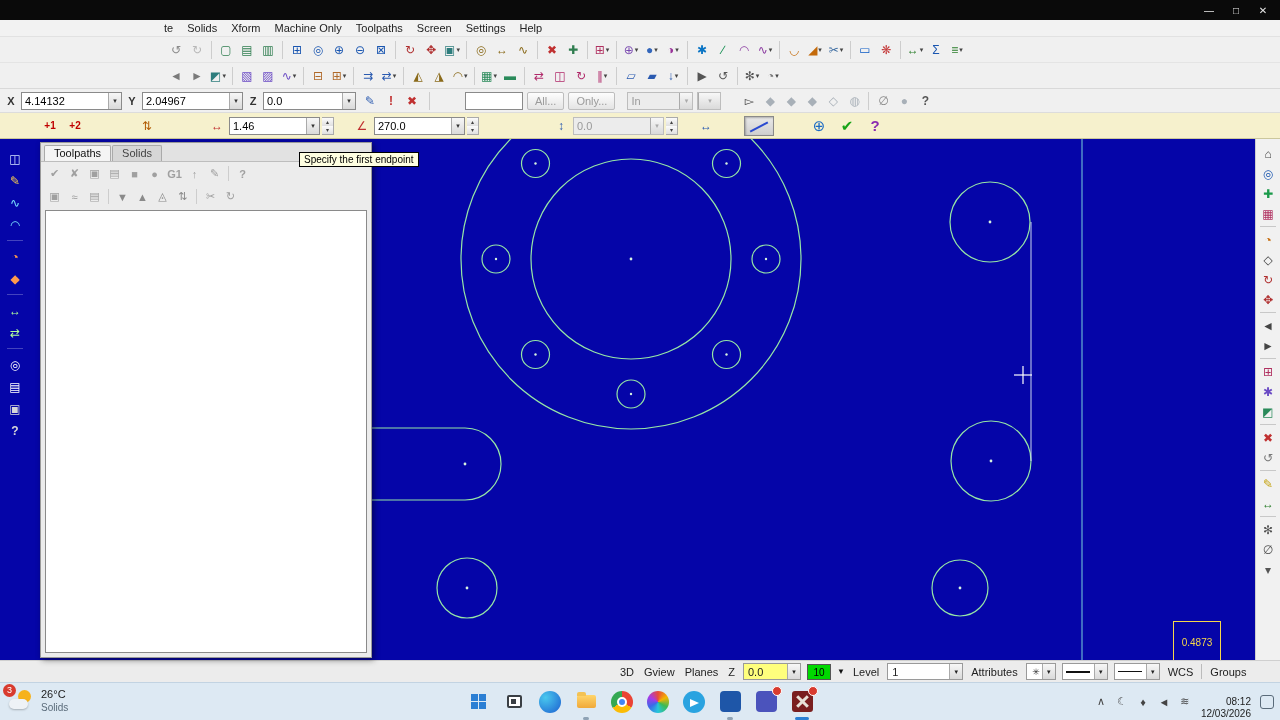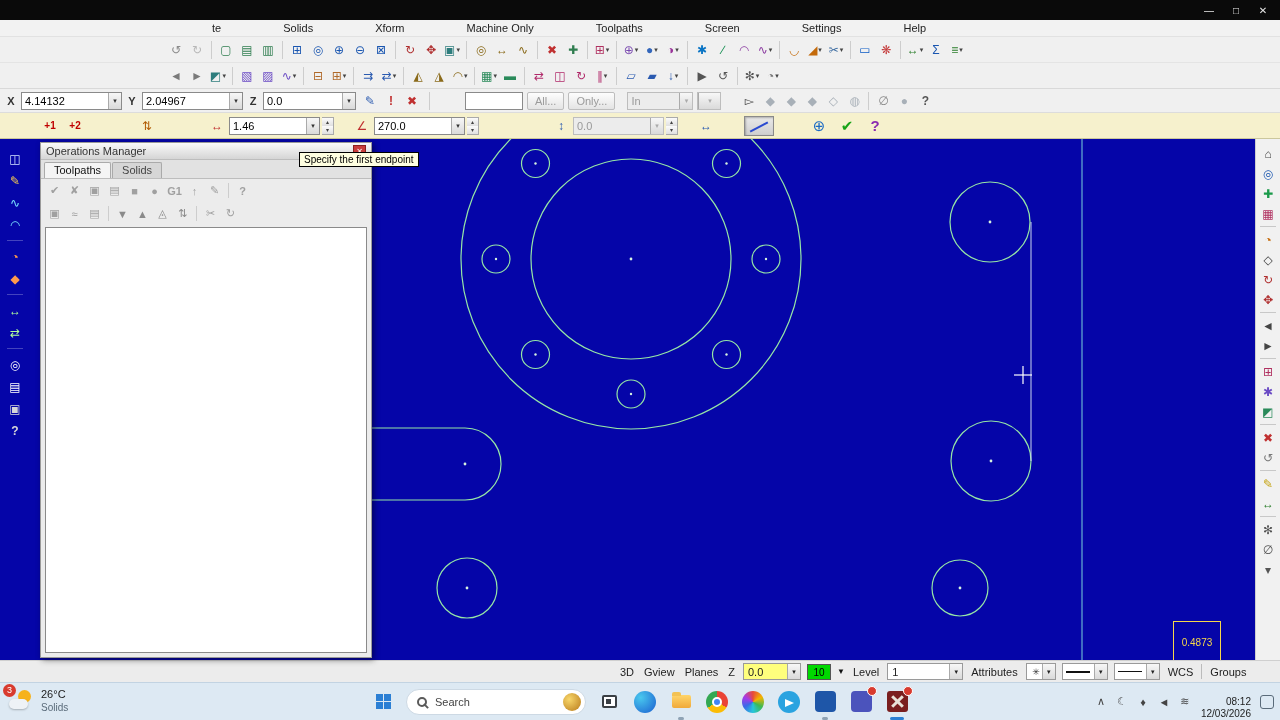--- a/index.html
+++ b/index.html
@@ -8,21 +8,21 @@
   #app { position:relative; width:1280px; height:720px; background:#f0f0f0; }
 
   
   .titlebar { position:absolute; left:0; top:0; width:100%; height:20px; background:#0a0a0a;
               display:flex; justify-content:flex-end; align-items:center; padding-right:4px; }
   .titlebar .tb-icon { min-width:26px; height:16px; font-size:10px; background:transparent; }
 
   .menubar { position:absolute; top:20px; left:0; right:0; height:17px; background:#f2f2f2;
              border-bottom:1px solid #e2e2e2; display:flex; align-items:center;
              padding-left:158px; gap:2px; font-size:11px; color:#222; }
-  .menu-item { padding:1px 6px; white-space:nowrap;margin-left:48px; }
+  .menu-item { padding:1px 6px; white-space:nowrap; }
 
   .toolbar { position:absolute; left:0; right:0; background:#f0f0f0; display:flex;
              align-items:center; padding-left:166px; gap:1px; }
   #toolbar1 { top:37px; height:26px; border-bottom:1px solid #e4e4e4; }
   #toolbar2 { top:63px; height:26px; border-bottom:1px solid #d9d9d9; }
 
   .tb-icon { display:inline-flex; align-items:center; justify-content:center;
              min-width:20px; height:20px; font-size:12px; border-radius:2px;
              background:transparent; position:relative; cursor:default; }
   .tb-drop { font-size:7px; color:#444; margin-left:1px; }
@@ -487,24 +487,20 @@
         <span class="tb-icon" style="color: rgb(176, 255, 154);">↔</span>
         <span class="tb-icon" style="color: rgb(176, 255, 154);">⇄</span>
         <span class="tb-sep"></span>
         <span class="tb-icon" style="color: rgb(255, 255, 255);">◎</span>
         <span class="tb-icon" style="color: rgb(255, 255, 255);">▤</span>
         <span class="tb-icon" style="color: rgb(216, 216, 216);">▣</span>
         <span class="tb-icon bold" style="color: rgb(216, 216, 216);">?</span>
       </div>
 
     <div class="ops">
-      <div class="ops-title">
-        <span>Operations Manager</span>
-        <span class="ops-close">✕</span>
-      </div>
       <div class="ops-tabs">
         <span class="ops-tab active">Toolpaths</span>
         <span class="ops-tab">Solids</span>
       </div>
       <div class="ops-toolbar">
           <span class="tb-icon" style="color: rgb(160, 160, 160);">✔</span>
           <span class="tb-icon" style="color: rgb(160, 160, 160);">✘</span>
           <span class="tb-icon" style="color: rgb(160, 160, 160);">▣</span>
           <span class="tb-icon" style="color: rgb(160, 160, 160);">▤</span>
           <span class="tb-icon" style="color: rgb(160, 160, 160);">■</span>
@@ -613,25 +609,20 @@
 
     <div class="tb-center">
       <span class="tb-app">
         <span class="start-grid">
             <i></i>
             <i></i>
             <i></i>
             <i></i>
           </span>
       </span>
-      <span class="search-pill">
-        <span class="mag-icon"></span>
-        <span class="search-text">Search</span>
-        <span class="search-cam"></span>
-      </span>
       <span class="tb-app">
         <span class="tv-icon"></span>
       </span>
       <span class="tb-app">
         <span class="edge-circle"></span>
       </span>
       <span class="tb-app">
         <span class="folder-icon"></span>
         <span class="run-dot"></span>
       </span>

